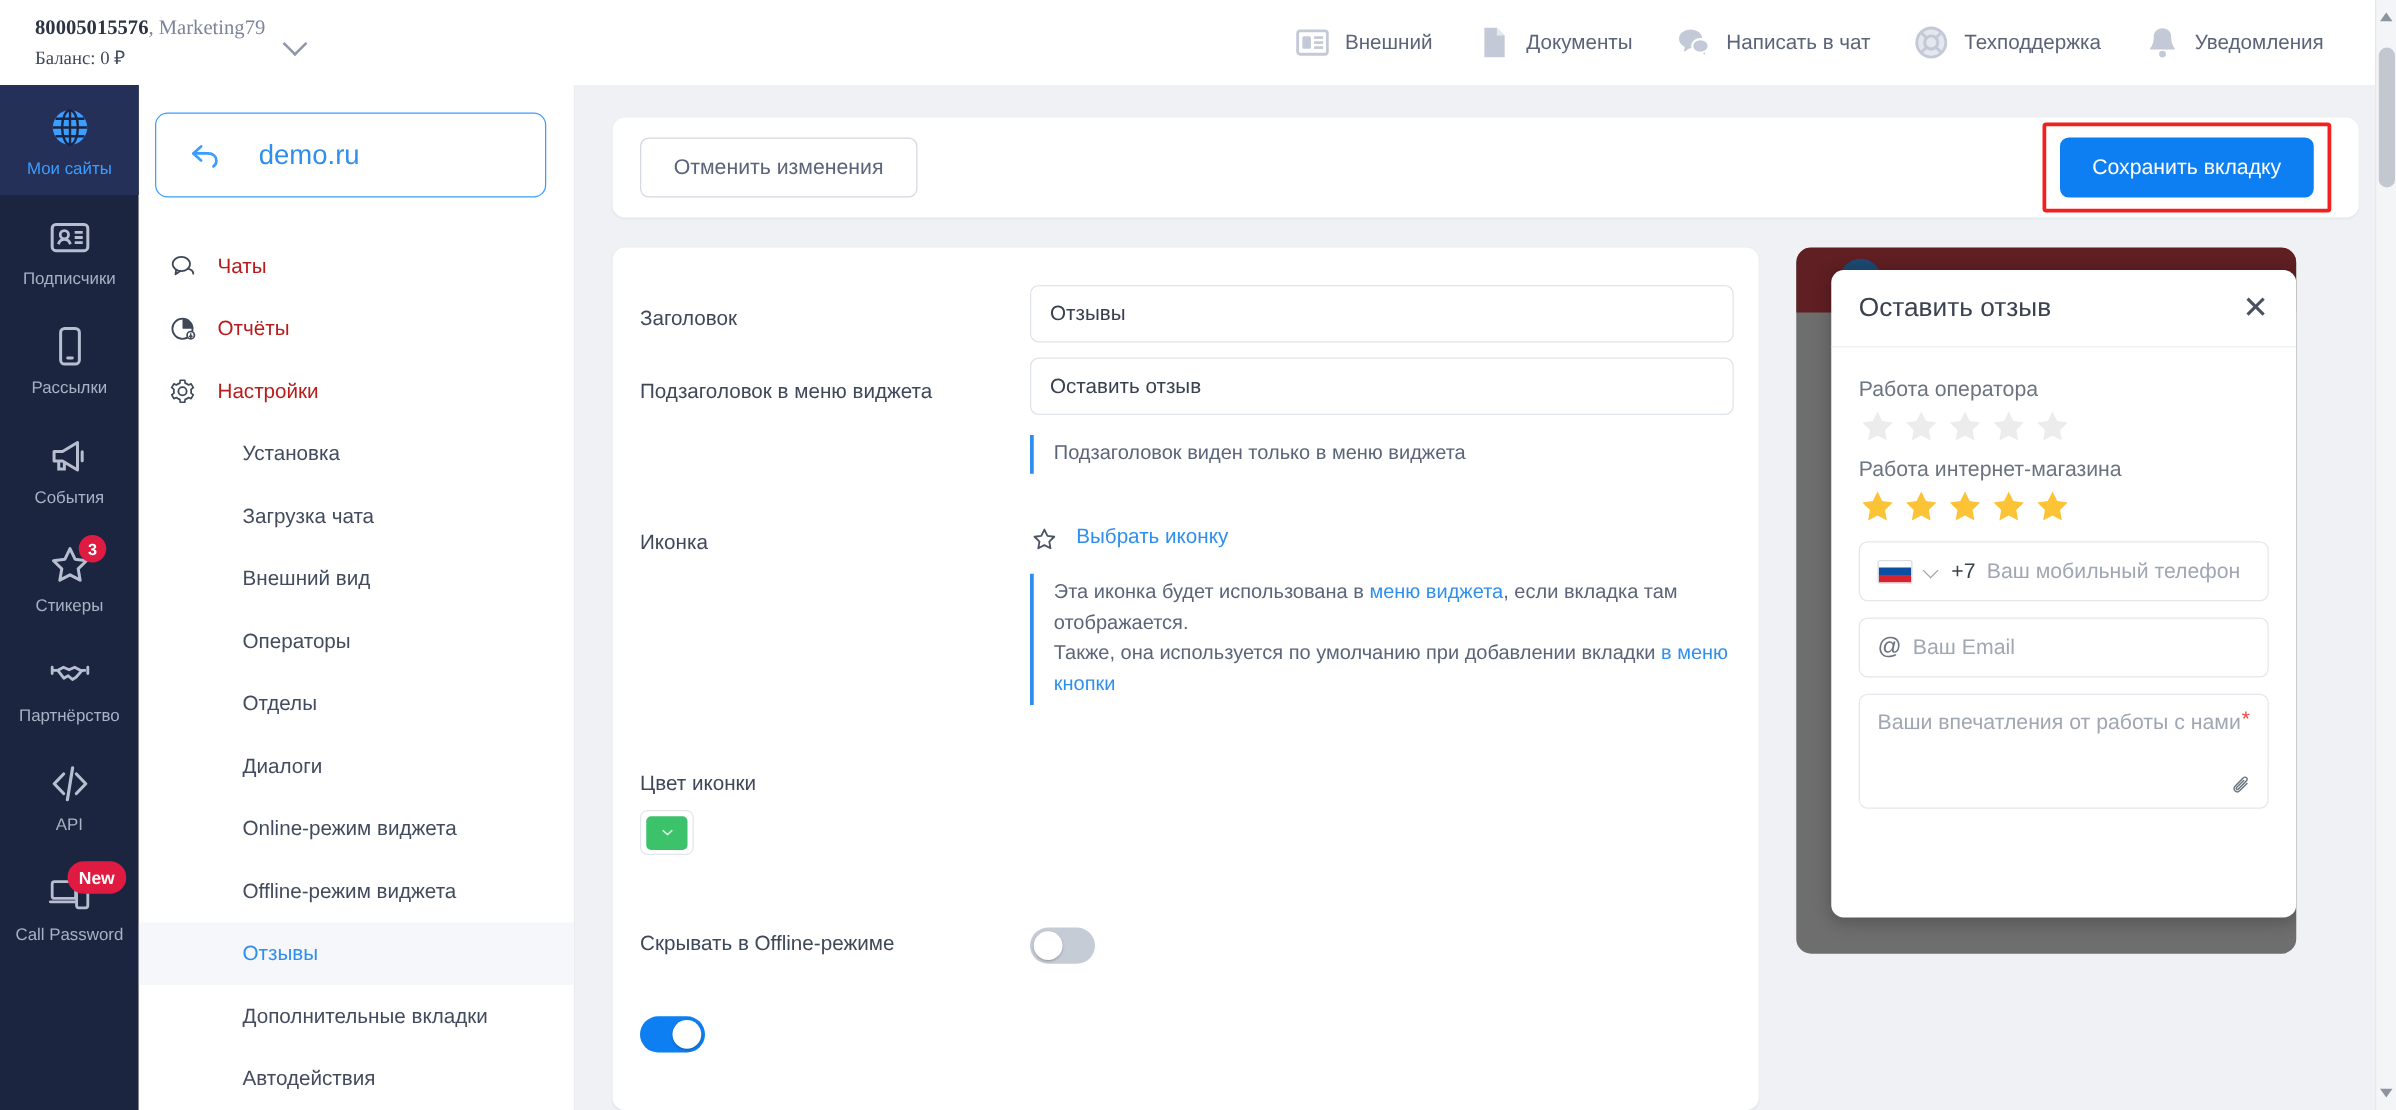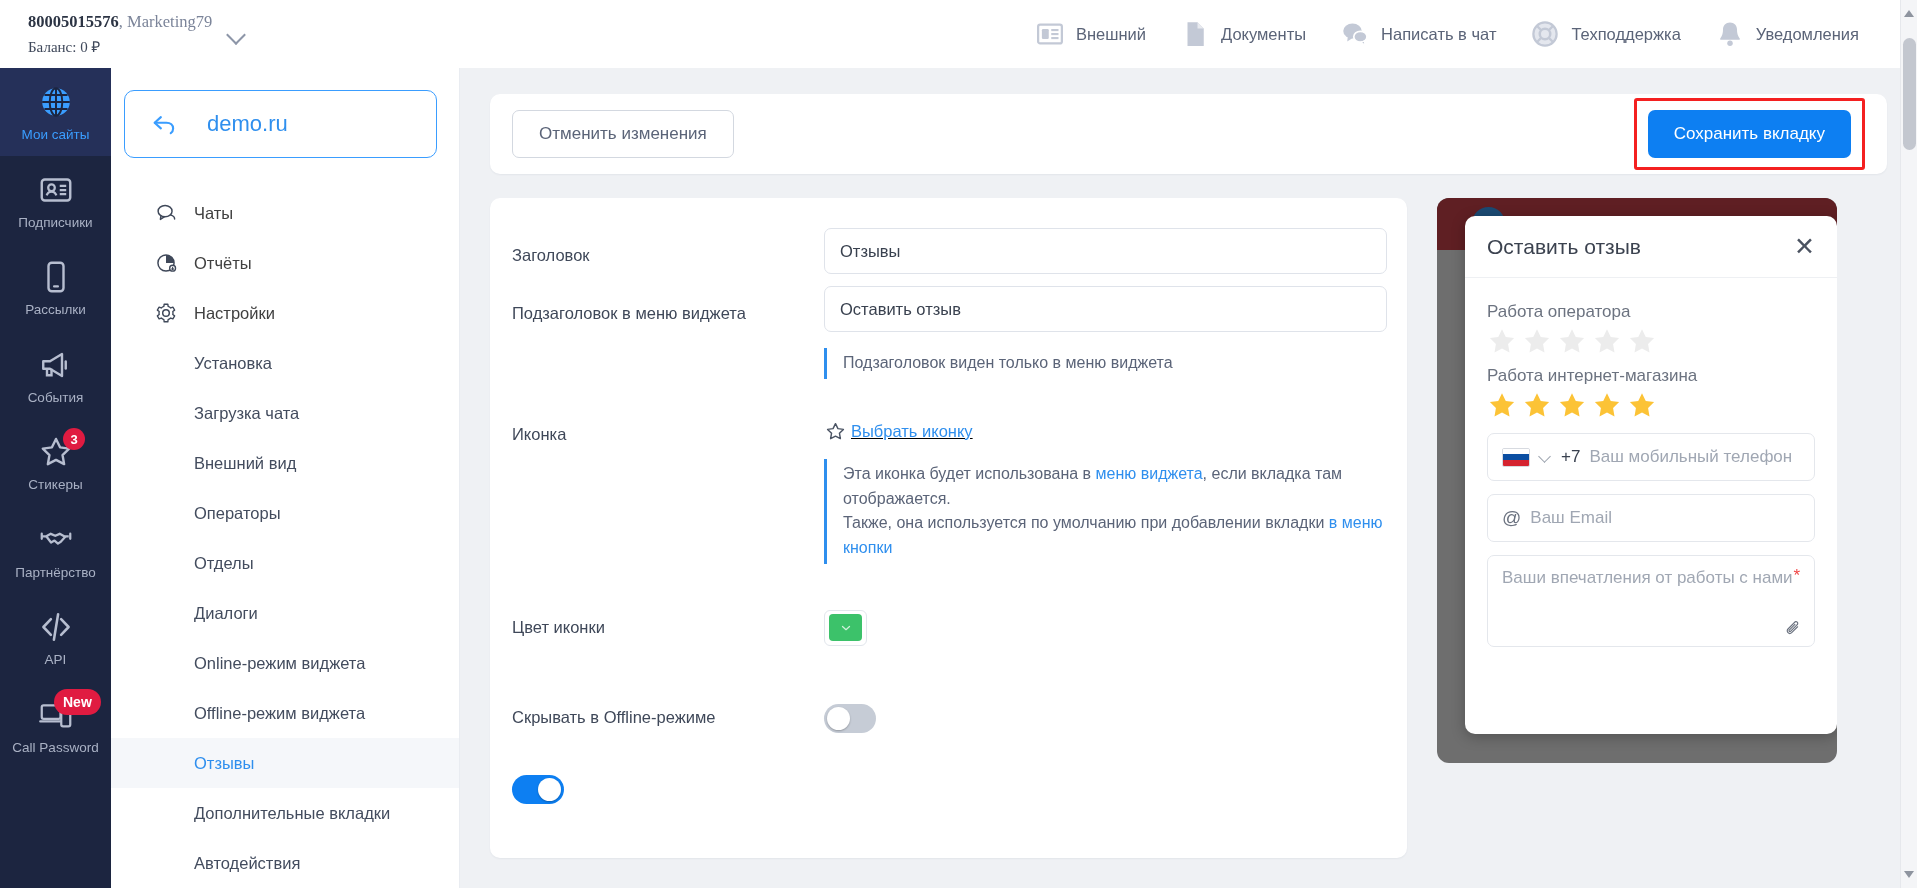--- a/index.html
+++ b/index.html
@@ -89,22 +89,22 @@
     height: 68px;
     display: flex; align-items: center; gap: 26px;
     padding: 0 22px;
     cursor: pointer;
     background: #fff;
   }
   .site-name { color: #2f8fee; font-size: 22px; }
   .menu-list { padding-top: 18px; }
   .menu-row {
     display: flex; align-items: center; gap: 17px;
-    height: 50px; padding-left: 44px;
-    color: #404040; font-size: 16.5px; cursor: pointer;
+    height: 50px; padding-left: 24px;
+    color: #b91c1c; font-size: 16.5px; cursor: pointer;
   }
   .menu-row .mi { width: 22px; height: 22px; flex: 0 0 22px; display: block; }
   .menu-row.sub { padding-left: 83px; color: #434c5e; }
   .menu-row.sub.active { background: #f5f7fa; color: #2f8fee; }
 
   
   .content {
     flex: 1; min-width: 0;
     background: #eff1f4;
     padding: 26px 30px 0 30px;
@@ -154,21 +154,21 @@
     padding: 0 15px; font-size: 16.5px; color: #39414f;
     font-family: inherit; outline: none; background: #fff;
   }
   .hint {
     border-left: 3px solid #2f8fee;
     padding: 3px 0 3px 16px;
     margin-top: 16px;
     font-size: 16px; color: #5b6478; line-height: 1.55;
   }
   .hint a { color: #2f8fee; text-decoration: none; }
-  .pick-icon-row { display: flex; align-items: center; gap: 4px; padding-top: 13px; text-decoration: underline; }
+  .pick-icon-row { display: flex; gap: 14px; padding-top: 13px; }
   .pick-link { color: #2f8fee; font-size: 16.5px; cursor: pointer; }
   .color-swatch {
     width: 43px; height: 36px; border: 1px solid #e2e6ec; border-radius: 6px;
     background: #fff; display: flex; align-items: center; justify-content: center;
     cursor: pointer; margin-top: 10px;
   }
   .color-swatch .fill {
     width: 33px; height: 27px; border-radius: 4px; background: #3cc26a;
     display: flex; align-items: center; justify-content: center;
   }
@@ -516,21 +516,21 @@
                 </svg>
                 <span class="pick-link">Выбрать иконку</span>
               </div>
               <div class="hint">
                 <span>Эта иконка будет использована в </span><a href="#">меню виджета</a><span>, если вкладка там отображается.</span><br>
                 <span>Также, она используется по умолчанию при добавлении вкладки </span><a href="#">в меню кнопки</a>
               </div>
             </div>
           </div>
 
-          <div class="frow" style="margin-top:36px;">
+          <div class="frow" style="margin-top:36px;flex-direction:column;">
             <div class="flabel">Цвет иконки</div>
             <div class="fctl">
               <div class="color-swatch">
                 <span class="fill">
                   <svg width="14" height="14" viewBox="0 0 24 24">
                     <path d="M6 9.5l6 5.4 6-5.4" fill="none" stroke="#ffffff" stroke-width="2.2" stroke-linecap="round" stroke-linejoin="round" opacity=".75"></path>
                   </svg>
                 </span>
               </div>
             </div>

